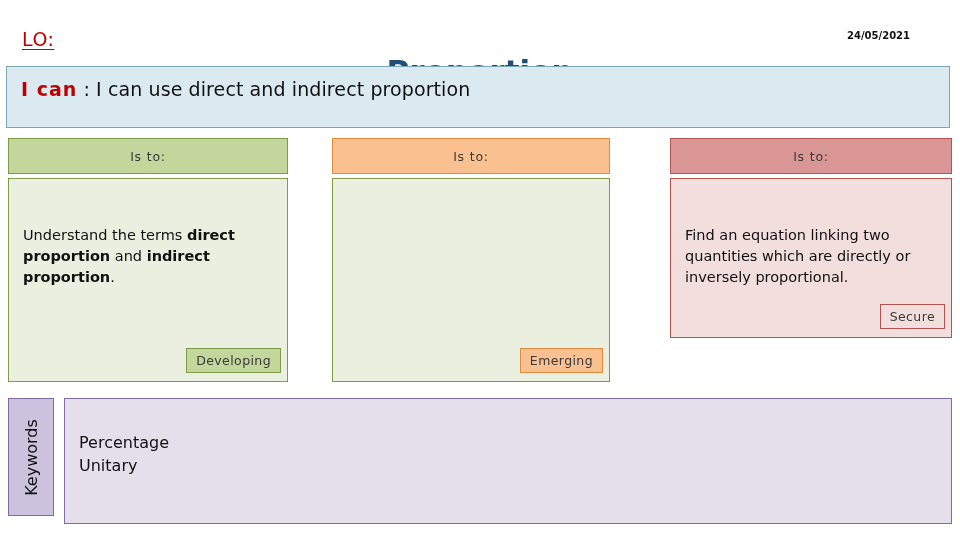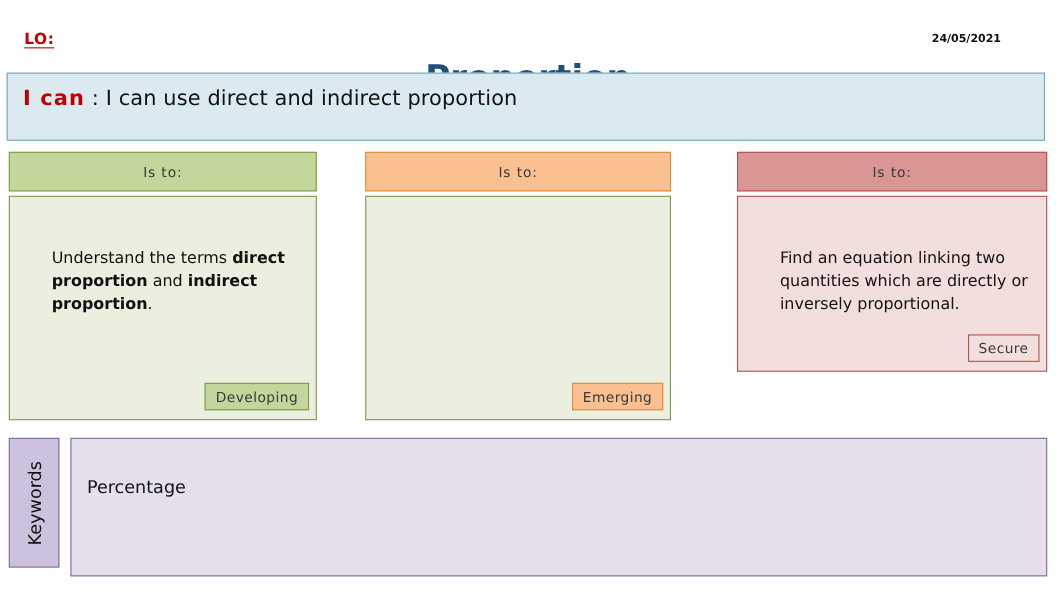--- a/index.html
+++ b/index.html
@@ -17,22 +17,22 @@
 
   
   #header {
     position: absolute;
     left: 0; top: 0;
     width: 960px; height: 60px;
   }
   #lo-label {
     position: absolute;
     left: 22px; top: 28px;
-    font-size: 14px;
-    font-weight: bold;
+    font-size: 19px;
+    font-weight: normal;
     color: #c00000;
     text-decoration: underline;
     text-underline-offset: 3px;
     letter-spacing: 0.5px;
   }
   #page-title {
     position: absolute;
     left: 0; top: 6px;
     width: 960px;
     text-align: center;
@@ -98,21 +98,20 @@
     border-style: solid;
     margin-top: 4px;
   }
   .col-body-text {
     position: absolute;
     left: 14px; top: 46px;
     right: 10px;
     font-size: 14.5px;
     line-height: 1.45;
     color: #111111;
-    margin-left: 24px;
   }
   .col-body-text b { font-weight: bold; }
   .badge {
     position: absolute;
     bottom: 8px; right: 6px;
     box-sizing: border-box;
     border-width: 1px;
     border-style: solid;
     padding: 4px 9px;
     font-size: 12.5px;
@@ -216,15 +215,16 @@
   </div>
 </div>
 
 <div id="keywords-row">
   <div id="keywords-tab">
     <span id="keywords-tab-label">Keywords</span>
   </div>
   <div id="keywords-panel">
     <div id="keywords-list">
         <span class="keyword-item">Percentage</span>
+        <span class="keyword-item">Unitary</span>
       </div>
   </div>
 </div>
 
 </body></html>

